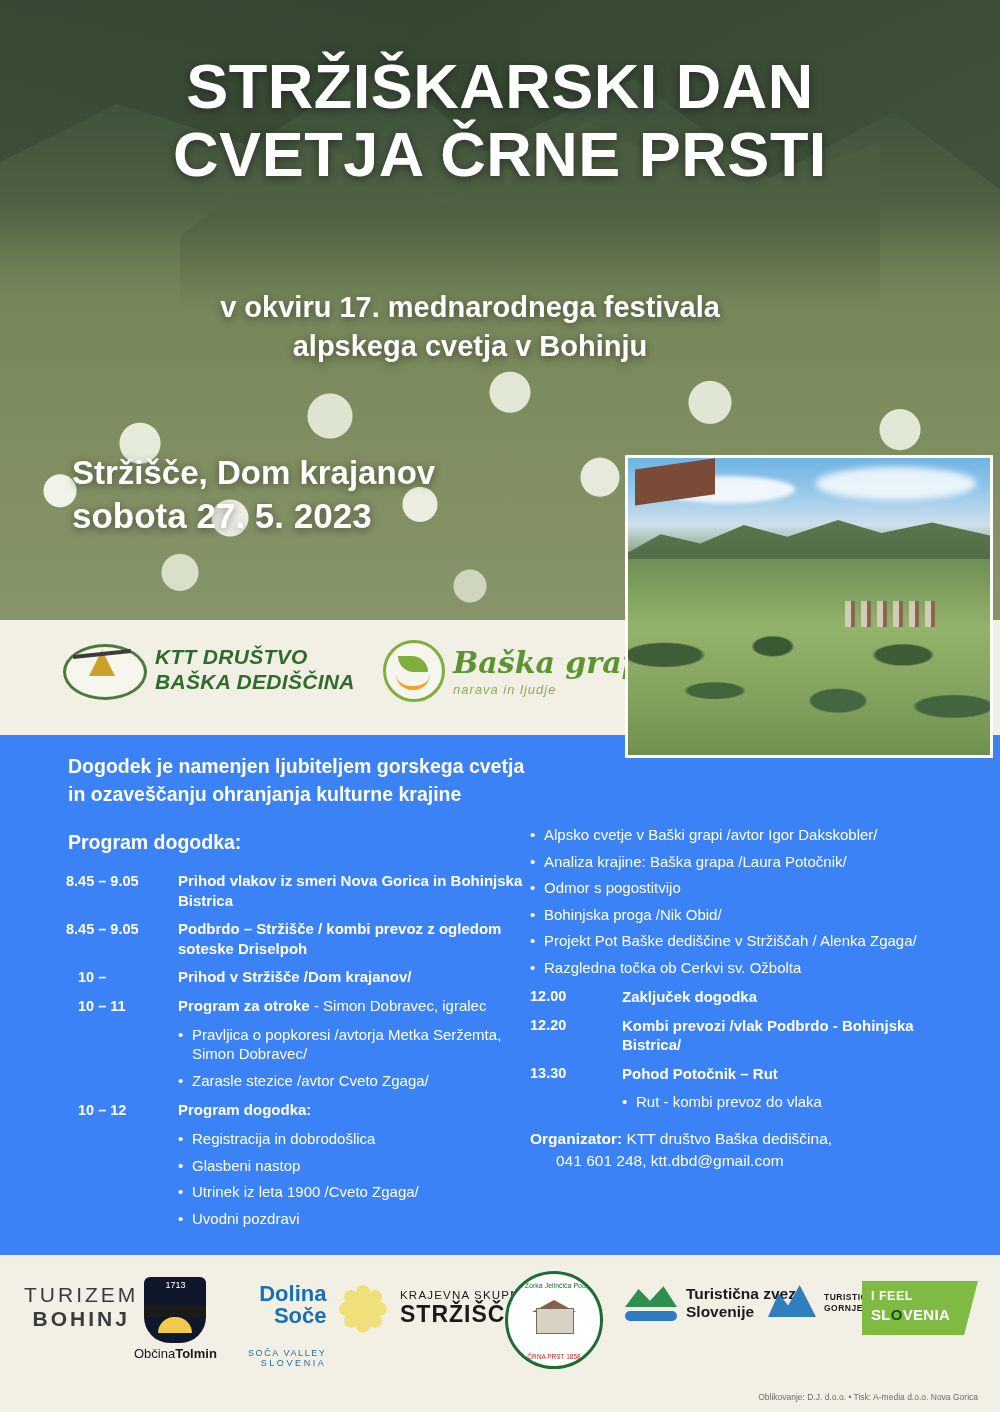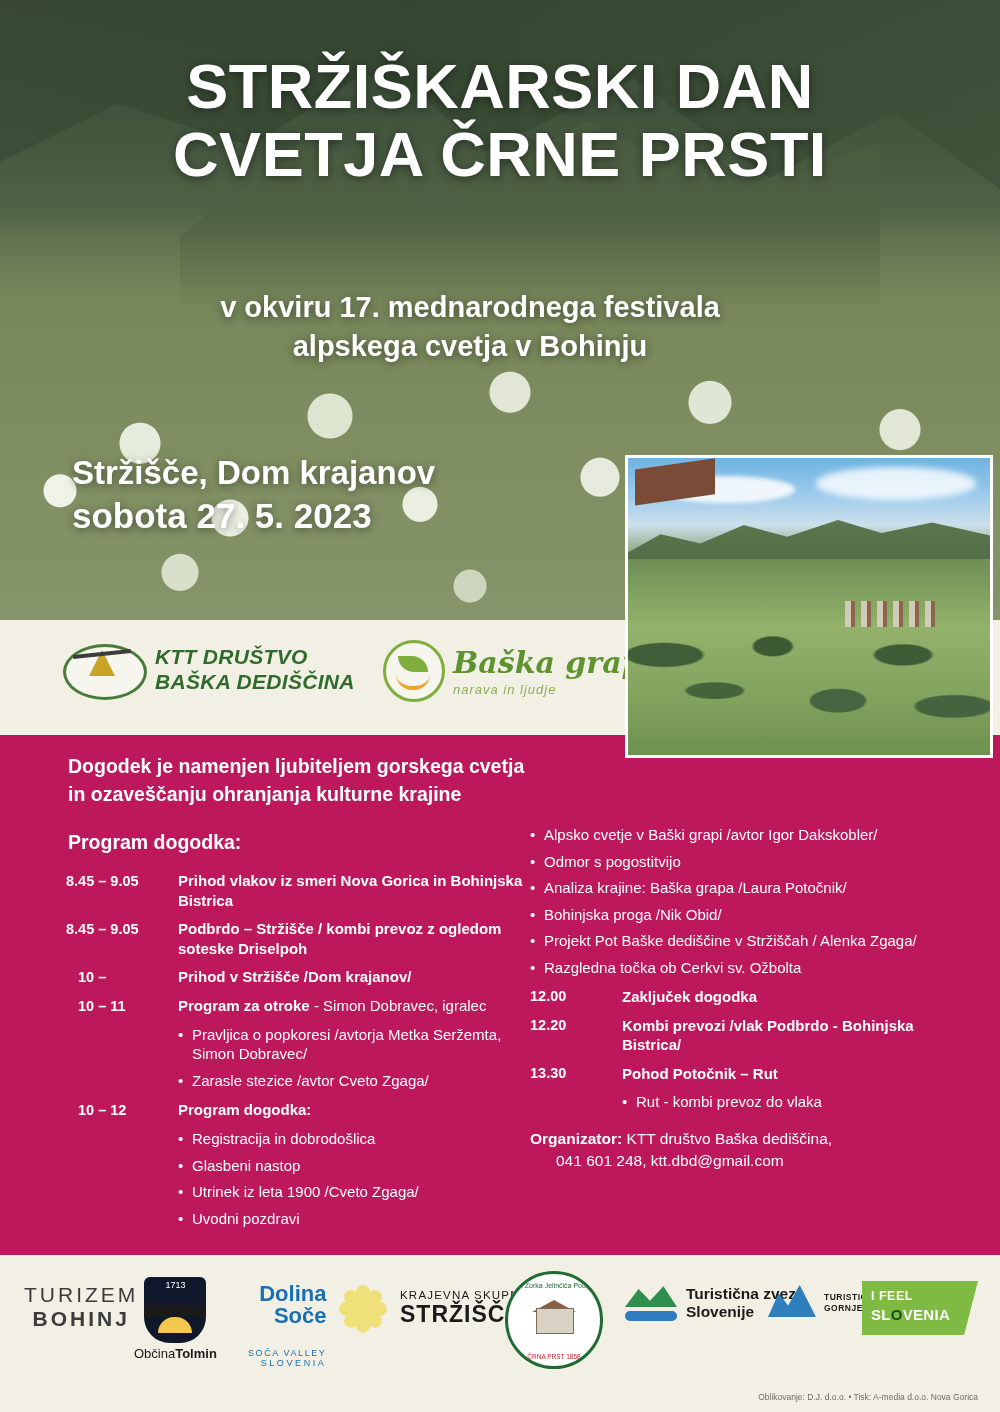--- a/index.html
+++ b/index.html
@@ -230,21 +230,21 @@
     color: #8cae5a; font-size: 13px; letter-spacing: 1px;
     font-style: italic;
     margin-top: 2px;
   }
 
   
   .program {
     position: absolute;
     left: 0; top: 735px;
     width: 1000px; height: 520px;
-    background: #be185d;
+    background: #3b82f6;
     z-index: 3;
     color: #ffffff;
   }
   .intro {
     position: absolute; left: 68px; top: 18px;
     width: 560px;
     font-size: 19.5px; font-weight: bold; line-height: 1.42;
   }
   .prog-head {
     position: absolute; left: 68px; top: 96px;
@@ -475,22 +475,22 @@
         <li>Registracija in dobrodošlica</li>
         <li>Glasbeni nastop</li>
         <li>Utrinek iz leta 1900 /Cveto Zgaga/</li>
         <li>Uvodni pozdravi</li>
       </ul>
     </div>
 
     <div class="col-right">
       <ul class="bullets">
         <li>Alpsko cvetje v Baški grapi /avtor Igor Dakskobler/</li>
+        <li>Analiza krajine: Baška grapa /Laura Potočnik/</li>
         <li>Odmor s pogostitvijo</li>
-        <li>Analiza krajine: Baška grapa /Laura Potočnik/</li>
         <li>Bohinjska proga /Nik Obid/</li>
         <li>Projekt Pot Baške dediščine v Stržiščah / Alenka Zgaga/</li>
         <li>Razgledna točka ob Cerkvi sv. Ožbolta</li>
       </ul>
 
       <div class="rrow">
         <div class="rtime">12.00</div>
         <div class="rdesc">Zaključek dogodka</div>
       </div>
       <div class="rrow">

